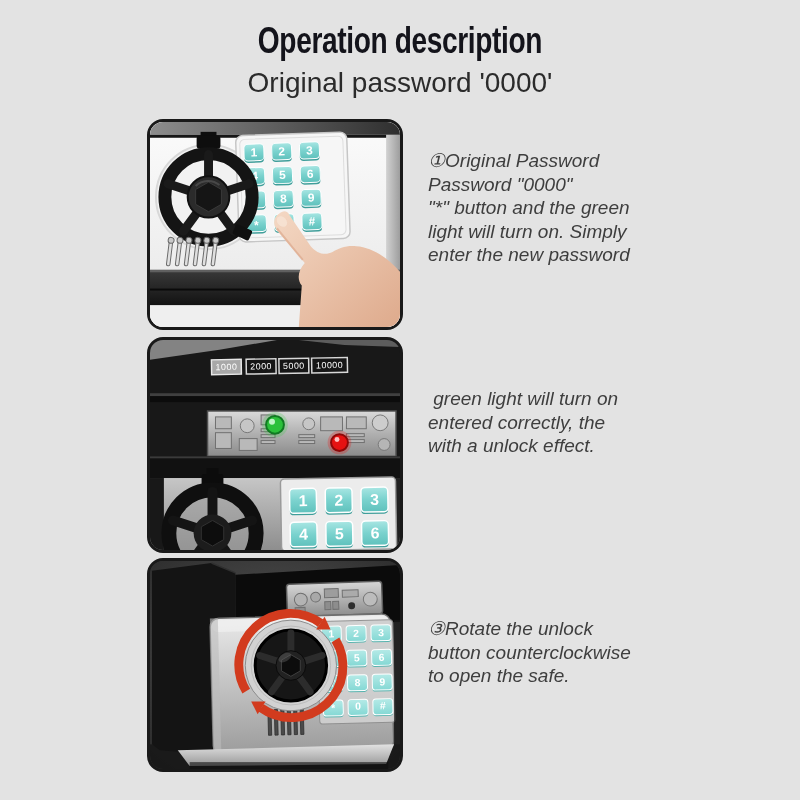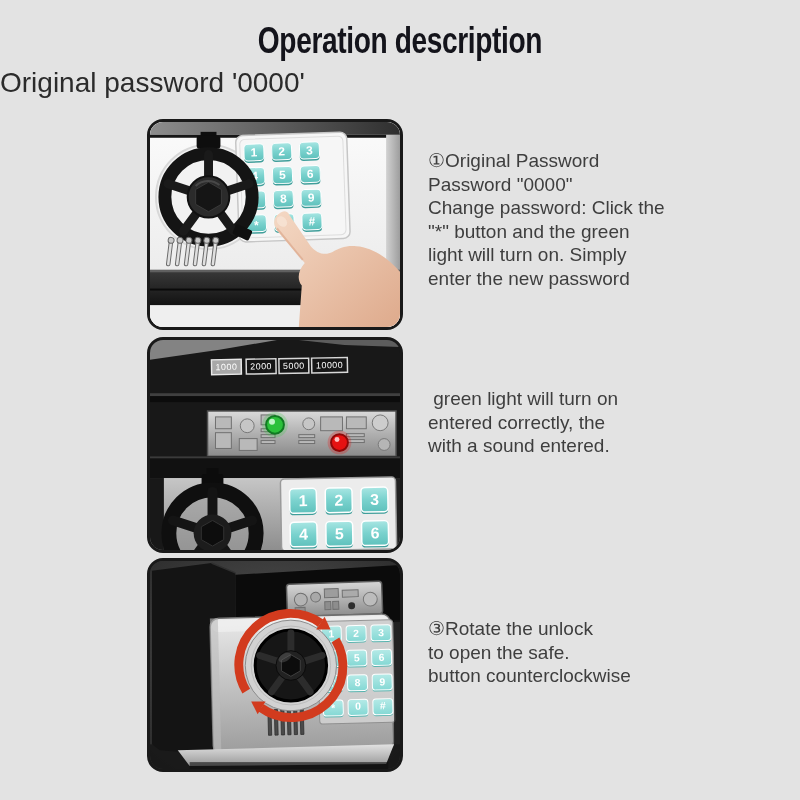--- a/index.html
+++ b/index.html
@@ -25,20 +25,21 @@
   .title-inner {
     display: inline-block;
     transform: scaleX(0.76);
     letter-spacing: -0.5px;
   }
   .subtitle {
     position: absolute;
     top: 67px;
     left: 0;
     width: 800px;
+    text-align: center;
     font-size: 28px;
     color: #2b2b2b;
   }
   .photo {
     position: absolute;
     left: 147px;
     width: 256px;
     border: 3px solid #191919;
     border-radius: 16px;
     overflow: hidden;
@@ -49,20 +50,21 @@
   #photo2 { top: 337px; height: 216px; background: #181818; }
   #photo3 { top: 558px; height: 214px; background: #333; }
   .photo svg { display: block; width: 100%; height: 100%; }
   .step {
     position: absolute;
     left: 428px;
     width: 252px;
     font-size: 19px;
     line-height: 23.5px;
     color: #3e3e3e;
+    font-style: italic;
   }
   #step1 { top: 149px; }
   #step2 { top: 387px; }
   #step3 { top: 617px; }
   .step-line { display: block; white-space: pre; }
   svg text {
     font-family: "Liberation Sans", sans-serif;
     font-weight: bold;
     fill: #ffffff;
   }
@@ -517,29 +519,28 @@
 
       <path d="M28,192 L246,186 L238,206 L40,208 Z" fill="url(#baseG)"></path>
       <rect x="40" y="204" width="200" height="7" fill="#0f0f0f" opacity="0.6"></rect>
       <rect x="246" y="60" width="6" height="130" fill="#1a1a1a" opacity="0.7"></rect>
     </svg>
   </div>
 
   <div class="step" id="step1">
     <span class="step-line">①Original Password</span>
     <span class="step-line">Password "0000"</span>
-    <span class="step-line">Change password: Click the</span>
     <span class="step-line">"*" button and the green</span>
     <span class="step-line">light will turn on. Simply</span>
     <span class="step-line">enter the new password</span>
   </div>
   <div class="step" id="step2">
     <span class="step-line"> green light will turn on</span>
     <span class="step-line">entered correctly, the</span>
-    <span class="step-line">with a sound entered.</span>
+    <span class="step-line">with a unlock effect.</span>
   </div>
   <div class="step" id="step3">
     <span class="step-line">③Rotate the unlock</span>
+    <span class="step-line">button counterclockwise</span>
     <span class="step-line">to open the safe.</span>
-    <span class="step-line">button counterclockwise</span>
   </div>
 
 </div>
 
 </body></html>

